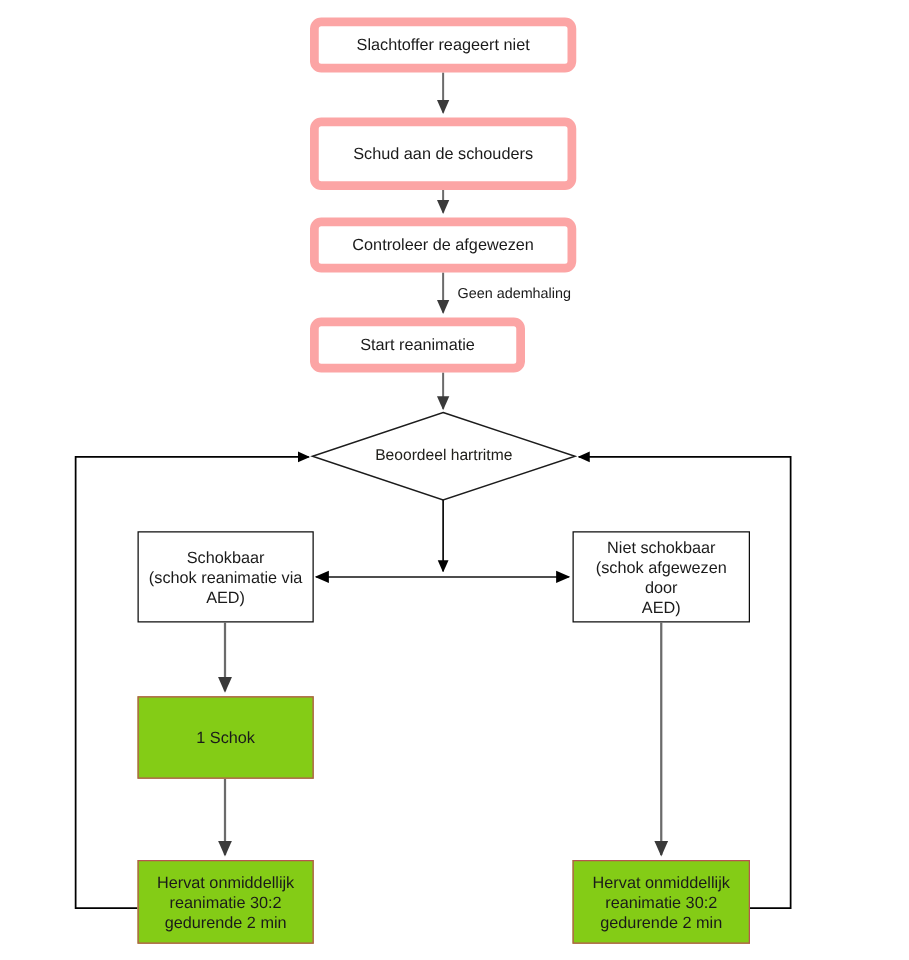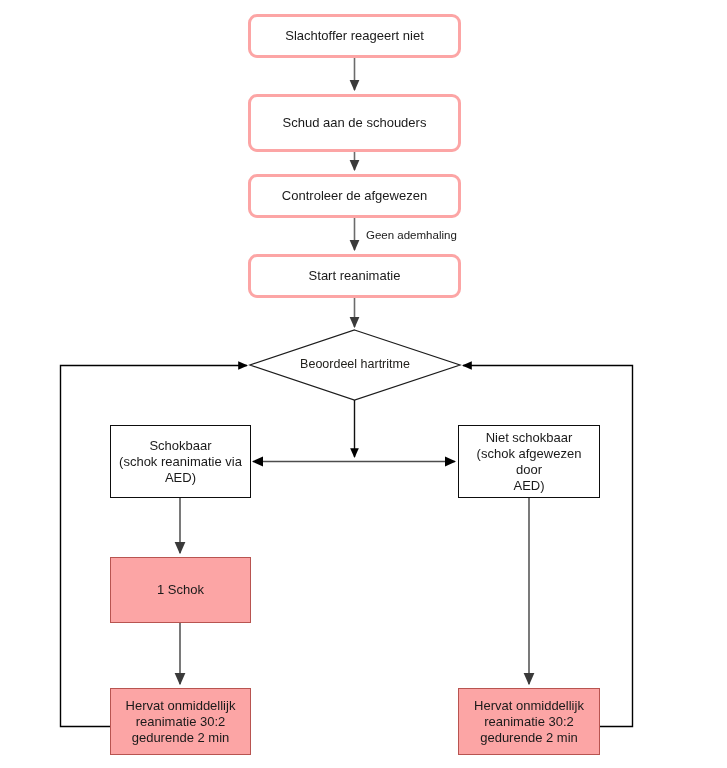--- a/index.html
+++ b/index.html
@@ -34,29 +34,29 @@
     display: flex;
     align-items: center;
     justify-content: center;
     text-align: center;
     font-size: 13px;
     line-height: 16px;
     color: #1a1a1a;
     background: #ffffff;
   }
   .node.rounded {
-    border: 3px solid #fca5a5;
+    border: 7px solid #fca5a5;
     border-radius: 9px;
   }
   .node.rect {
     border: 1px solid #0d0d0d;
   }
   .node.pink {
     border: 1px solid #b85450;
-    background: #fca5a5;
+    background: #84cc16;
   }
   .node .label {
     display: block;
     padding: 0 6px;
     white-space: pre-line;
   }
   .edge-label {
     position: absolute;
     font-size: 11.5px;
     line-height: 14px;
@@ -120,21 +120,21 @@
   </div>
 
   <div class="node rounded" style="left:248px; top:94px; width:213px; height:58px;">
     <span class="label">Schud aan de schouders</span>
   </div>
 
   <div class="node rounded" style="left:248px; top:174px; width:213px; height:44px;">
     <span class="label">Controleer de afgewezen</span>
   </div>
 
-  <div class="node rounded" style="left:248px; top:254px; width:213px; height:44px;">
+  <div class="node rounded" style="left:248px; top:254px; width:172px; height:44px;">
     <span class="label">Start reanimatie</span>
   </div>
 
   <div class="edge-label" style="left:366px; top:228px;">Geen ademhaling</div>
 
   <div class="diamond-label" style="left:250px; top:357px; width:210px;">Beoordeel hartritme</div>
 
   <div class="node rect" style="left:110px; top:425px; width:141px; height:73px;">
     <span class="label">Schokbaar
 (schok reanimatie via

